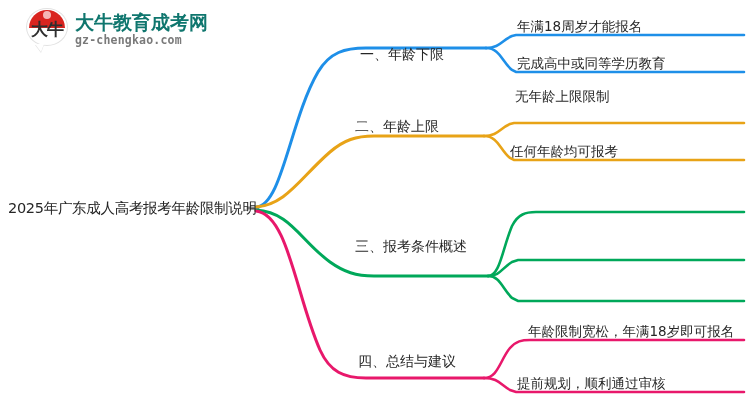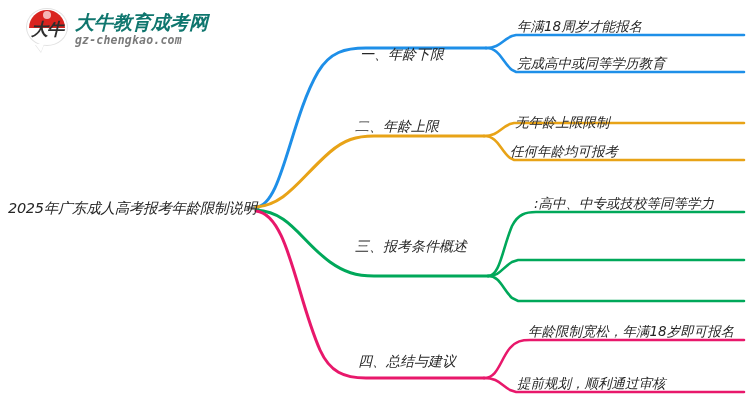--- a/index.html
+++ b/index.html
@@ -11,21 +11,20 @@
     width: 750px;
     height: 410px;
     font-family: "Liberation Sans", "DejaVu Sans", sans-serif;
     overflow: hidden;
   }
   #canvas {
     position: relative;
     width: 750px;
     height: 410px;
     background: #ffffff;
-    font-style: italic;
   }
   #wires {
     position: absolute;
     left: 0;
     top: 0;
     width: 750px;
     height: 410px;
   }
 
   
@@ -173,23 +172,22 @@
     </div>
   </div>
 
   <div class="node-text root-label">2025年广东成人高考报考年龄限制说明</div>
 
   <div class="node-text branch-label" style="left:360px; top:46px;">一、年龄下限</div>
   <div class="node-text leaf-label" style="left:517px; top:18px;">年满18周岁才能报名</div>
   <div class="node-text leaf-label" style="left:517px; top:55px;">完成高中或同等学历教育</div>
 
   <div class="node-text branch-label" style="left:355px; top:118px;">二、年龄上限</div>
-  <div class="node-text leaf-label" style="left:515px; top:114px;">无年龄上限限制</div>
+  <div class="node-text leaf-label" style="left:515px; top:88px;">无年龄上限限制</div>
   <div class="node-text leaf-label" style="left:510px; top:143px;">任何年龄均可报考</div>
 
   <div class="node-text branch-label" style="left:355px; top:238px;">三、报考条件概述</div>
-  <div class="node-text leaf-label" style="left:534px; top:195px;">:高中、中专或技校等同等学力</div>
 
   <div class="node-text branch-label" style="left:358px; top:353px;">四、总结与建议</div>
   <div class="node-text leaf-label" style="left:528px; top:323px;">年龄限制宽松，年满18岁即可报名</div>
   <div class="node-text leaf-label" style="left:517px; top:375px;text-align:center;">提前规划，顺利通过审核</div>
 
 </div>
 
 </body></html>

